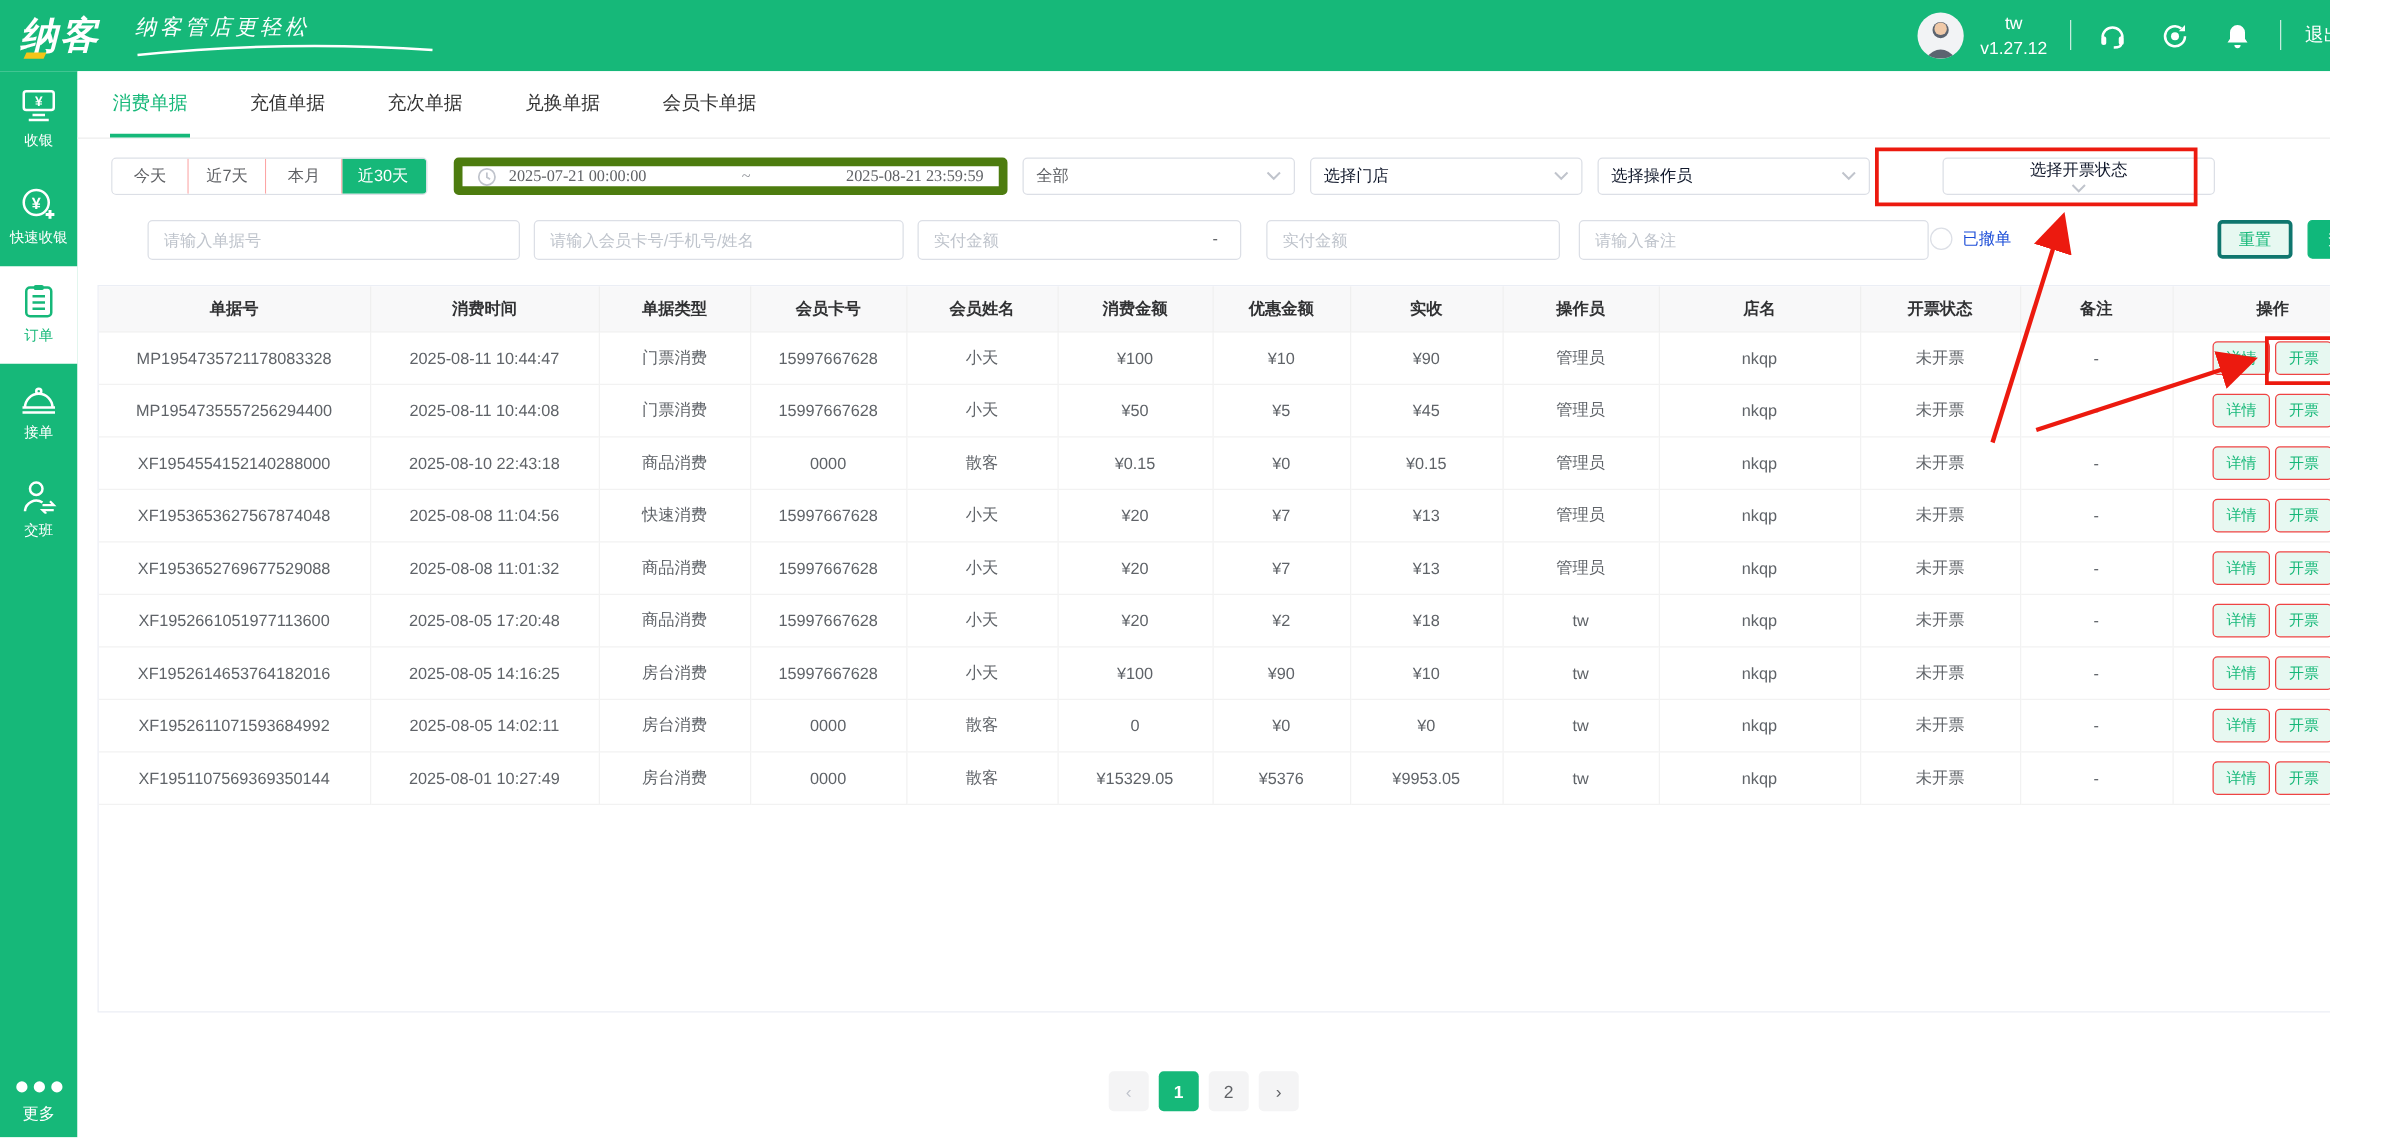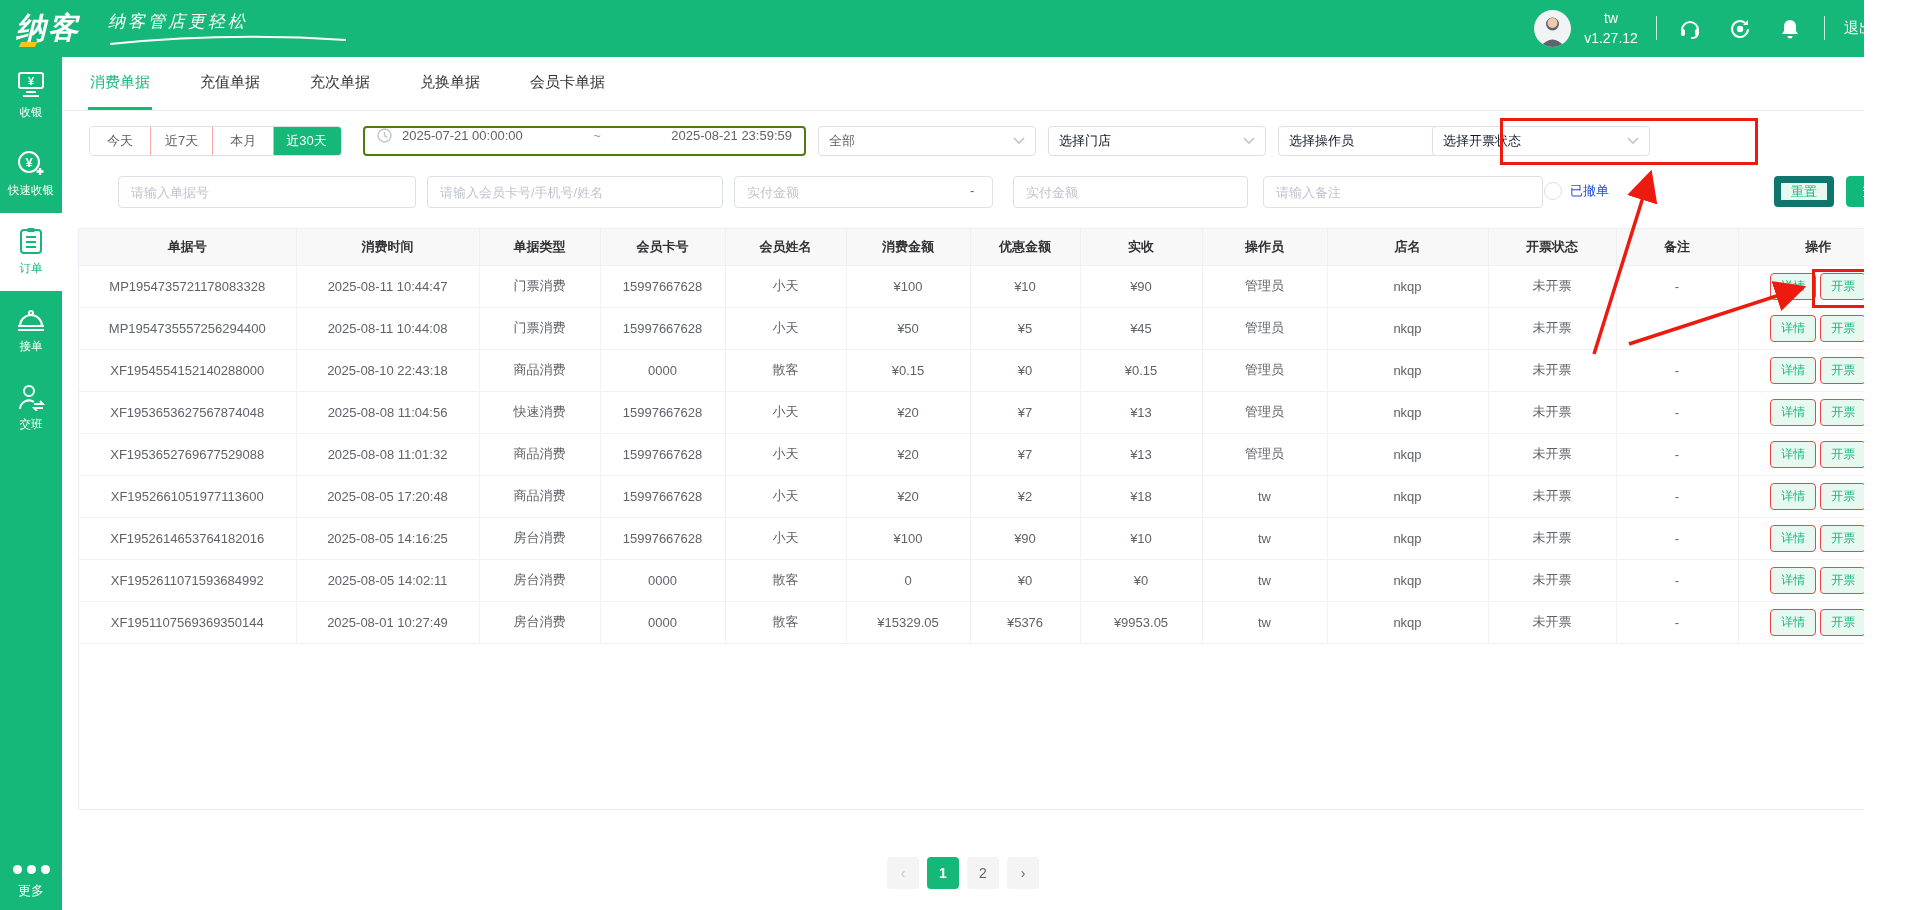--- a/index.html
+++ b/index.html
@@ -37,39 +37,39 @@
   .tab.active { color:#16b879; border-bottom-color:#16b879; }
 
   .filter-row { position:absolute; left:0; right:0; height:32px; }
   .row1 { top:69px; } .row2 { top:119px; }
 
   .seg { position:absolute; left:27px; top:0; display:flex; height:30px; border:1px solid #dcdfe6; border-radius:4px; overflow:hidden; }
   .seg .seg-btn { min-width:61px; padding:0 14px; background:#fff; color:#606266; font-size:13px; border:none; border-right:1px solid #fca5a5; cursor:pointer; }
   .seg .seg-btn:last-child { border-right:none; }
   .seg .seg-btn.active { background:#16b879; color:#fff;padding-left:12px; }
 
-  .date-range { position:absolute; left:301px; top:0; width:443px; height:30px; border:2px solid #4d7c0f; border-radius:4px; display:flex; font-size:13px; color:#606266; padding:0 12px; gap:10px; background:#fff; }
+  .date-range { position:absolute; left:301px; top:0; width:443px; height:30px; border:7px solid #4d7c0f; border-radius:4px; display:flex; align-items:center; font-size:13px; color:#606266; padding:0 12px; gap:10px; background:#fff;font-family:Liberation Serif, serif; }
   .date-range .sep { color:#909399; flex:1; text-align:center; }
 
   .ui-select { position:absolute; top:0; width:218px; height:30px; border:1px solid #dcdfe6; border-radius:4px; background:#fff; display:flex; align-items:center; font-size:13px; padding:0 10px; cursor:pointer; }
   .ui-select .val { flex:1; color:#606266; }
   .ui-select .ph { flex:1; color:#0f172a; }
-  .sel-type { left:756px; } .sel-store { left:986px; } .sel-operator { left:1216px; } .sel-invoice { left:1370px; }
+  .sel-type { left:756px; } .sel-store { left:986px; } .sel-operator { left:1216px; } .sel-invoice { left:1492px;flex-direction:column; }
 
   .ui-input { position:absolute; top:0; height:32px; border:1px solid #dcdfe6; border-radius:4px; font-size:13px; color:#606266; padding:0 12px; background:#fff; outline:none;margin-left:28px; }
   .ui-input::placeholder { color:#bfc4cc; }
   .in-bill { left:28px; width:298px; } .in-member { left:337px; width:296px; }
   .in-amt-min { left:644px; width:259px; } .in-amt-max { left:923px; width:235px; }
   .amt-dash { position:absolute; left:908px; top:7px; color:#606266; font-size:13px; }
   .in-remark { left:1173px; width:280px; }
   .radio-wrap { position:absolute; left:1482px; top:6px; display:flex; align-items:center; gap:8px; cursor:pointer; }
   .radio-circle { width:18px; height:18px; border-radius:50%; border:1px solid #dcdfe6; background:#fff; }
   .radio-label { font-size:13px; color:#1d4ed8; }
   .btn { height:31px; border-radius:4px; font-size:13px; cursor:pointer; }
-  .btn-reset { position:absolute; left:1712px; top:0; width:60px; background:#e7f8f1; border:7px solid #0f766e; color:#16b879;text-align:center; }
+  .btn-reset { position:absolute; left:1712px; top:0; width:60px; background:#e7f8f1; border:3px solid #0f766e; color:#16b879;text-align:center; }
   .btn-search { position:absolute; left:1784px; top:0; width:59px; background:#10b87b; border:1px solid #10b87b; color:#fff; }
 
   
   .table-wrap { position:absolute; left:16px; top:171px; width:1819px; height:582px; border:1px solid #ebeef5; overflow:hidden; background:#fff; }
   table { border-collapse:collapse; table-layout:fixed; width:1819px; }
   th { height:36px; background:#f8f8f9; font-size:13px; color:#303133; font-weight:bold; border-right:1px solid #efefef; border-bottom:1px solid #efefef; }
   th:last-child { border-right:none; }
   td { height:42px; text-align:center; font-size:13px; color:#5f6368; border-right:1px solid #f2f2f2; border-bottom:1px solid #f2f2f2; overflow:hidden; white-space:nowrap; }
   td:last-child { border-right:none; }
   .mini-btn { background:#e7f8f1; border:1px solid #ef4444; color:#16b879; border-radius:4px; font-size:12px; padding:4px 10px; margin:0 2px; cursor:pointer; }

